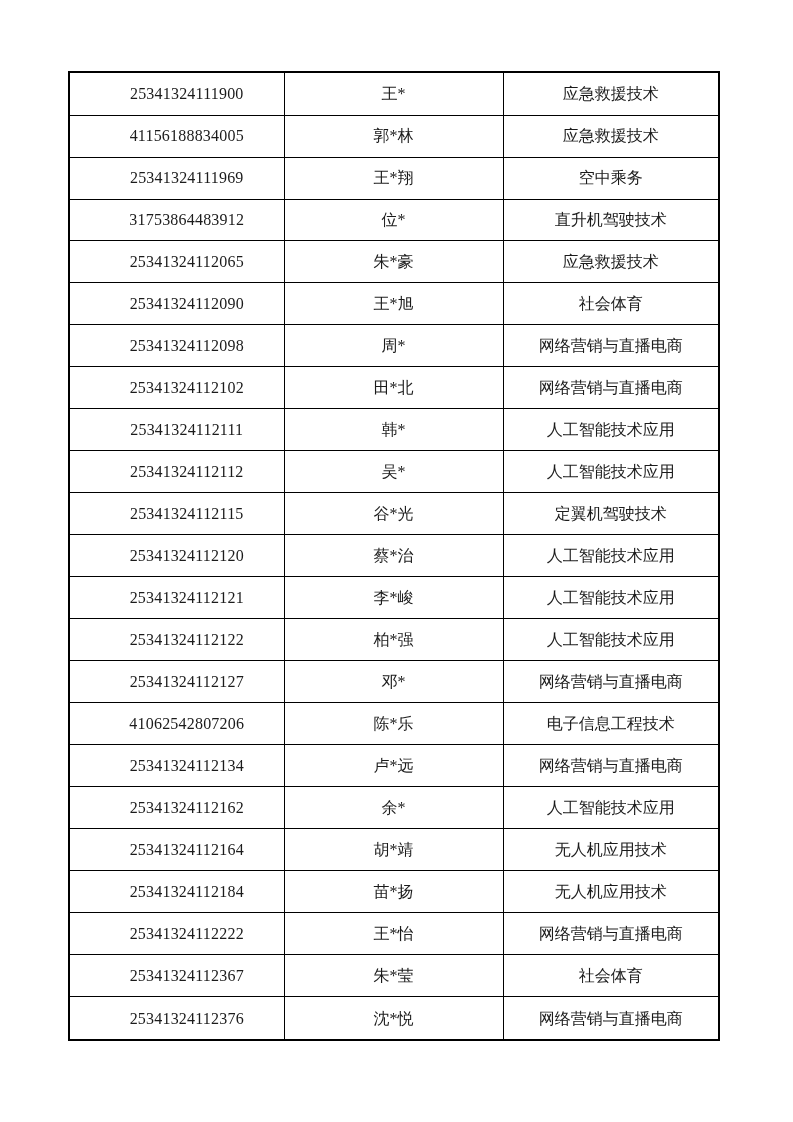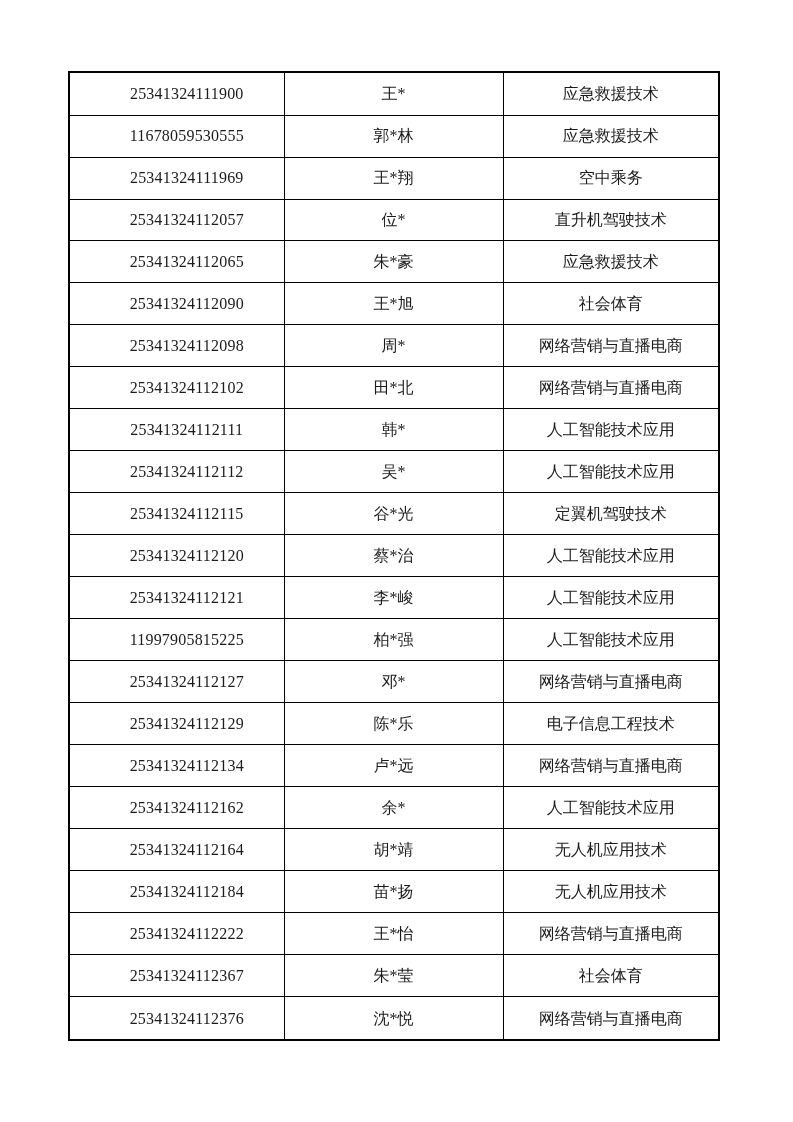--- a/index.html
+++ b/index.html
@@ -56,33 +56,33 @@
       <col class="c3">
     </colgroup>
     <tbody id="table-body">
   <tr>
     <td class="id-cell">25341324111900</td>
     <td class="name-cell">王*</td>
     <td class="major-cell">应急救援技术</td>
   </tr>
 
   <tr>
-    <td class="id-cell">11678059530555</td>
+    <td class="id-cell">41156188834005</td>
     <td class="name-cell">郭*林</td>
     <td class="major-cell">应急救援技术</td>
   </tr>
 
   <tr>
     <td class="id-cell">25341324111969</td>
     <td class="name-cell">王*翔</td>
     <td class="major-cell">空中乘务</td>
   </tr>
 
   <tr>
-    <td class="id-cell">25341324112057</td>
+    <td class="id-cell">31753864483912</td>
     <td class="name-cell">位*</td>
     <td class="major-cell">直升机驾驶技术</td>
   </tr>
 
   <tr>
     <td class="id-cell">25341324112065</td>
     <td class="name-cell">朱*豪</td>
     <td class="major-cell">应急救援技术</td>
   </tr>
 
@@ -128,34 +128,34 @@
     <td class="major-cell">人工智能技术应用</td>
   </tr>
 
   <tr>
     <td class="id-cell">25341324112121</td>
     <td class="name-cell">李*峻</td>
     <td class="major-cell">人工智能技术应用</td>
   </tr>
 
   <tr>
-    <td class="id-cell">11997905815225</td>
+    <td class="id-cell">25341324112122</td>
     <td class="name-cell">柏*强</td>
     <td class="major-cell">人工智能技术应用</td>
   </tr>
 
 
   <tr>
     <td class="id-cell">25341324112127</td>
     <td class="name-cell">邓*</td>
     <td class="major-cell">网络营销与直播电商</td>
   </tr>
 
   <tr>
-    <td class="id-cell">25341324112129</td>
+    <td class="id-cell">41062542807206</td>
     <td class="name-cell">陈*乐</td>
     <td class="major-cell">电子信息工程技术</td>
   </tr>
 
   <tr>
     <td class="id-cell">25341324112134</td>
     <td class="name-cell">卢*远</td>
     <td class="major-cell">网络营销与直播电商</td>
   </tr>
 

